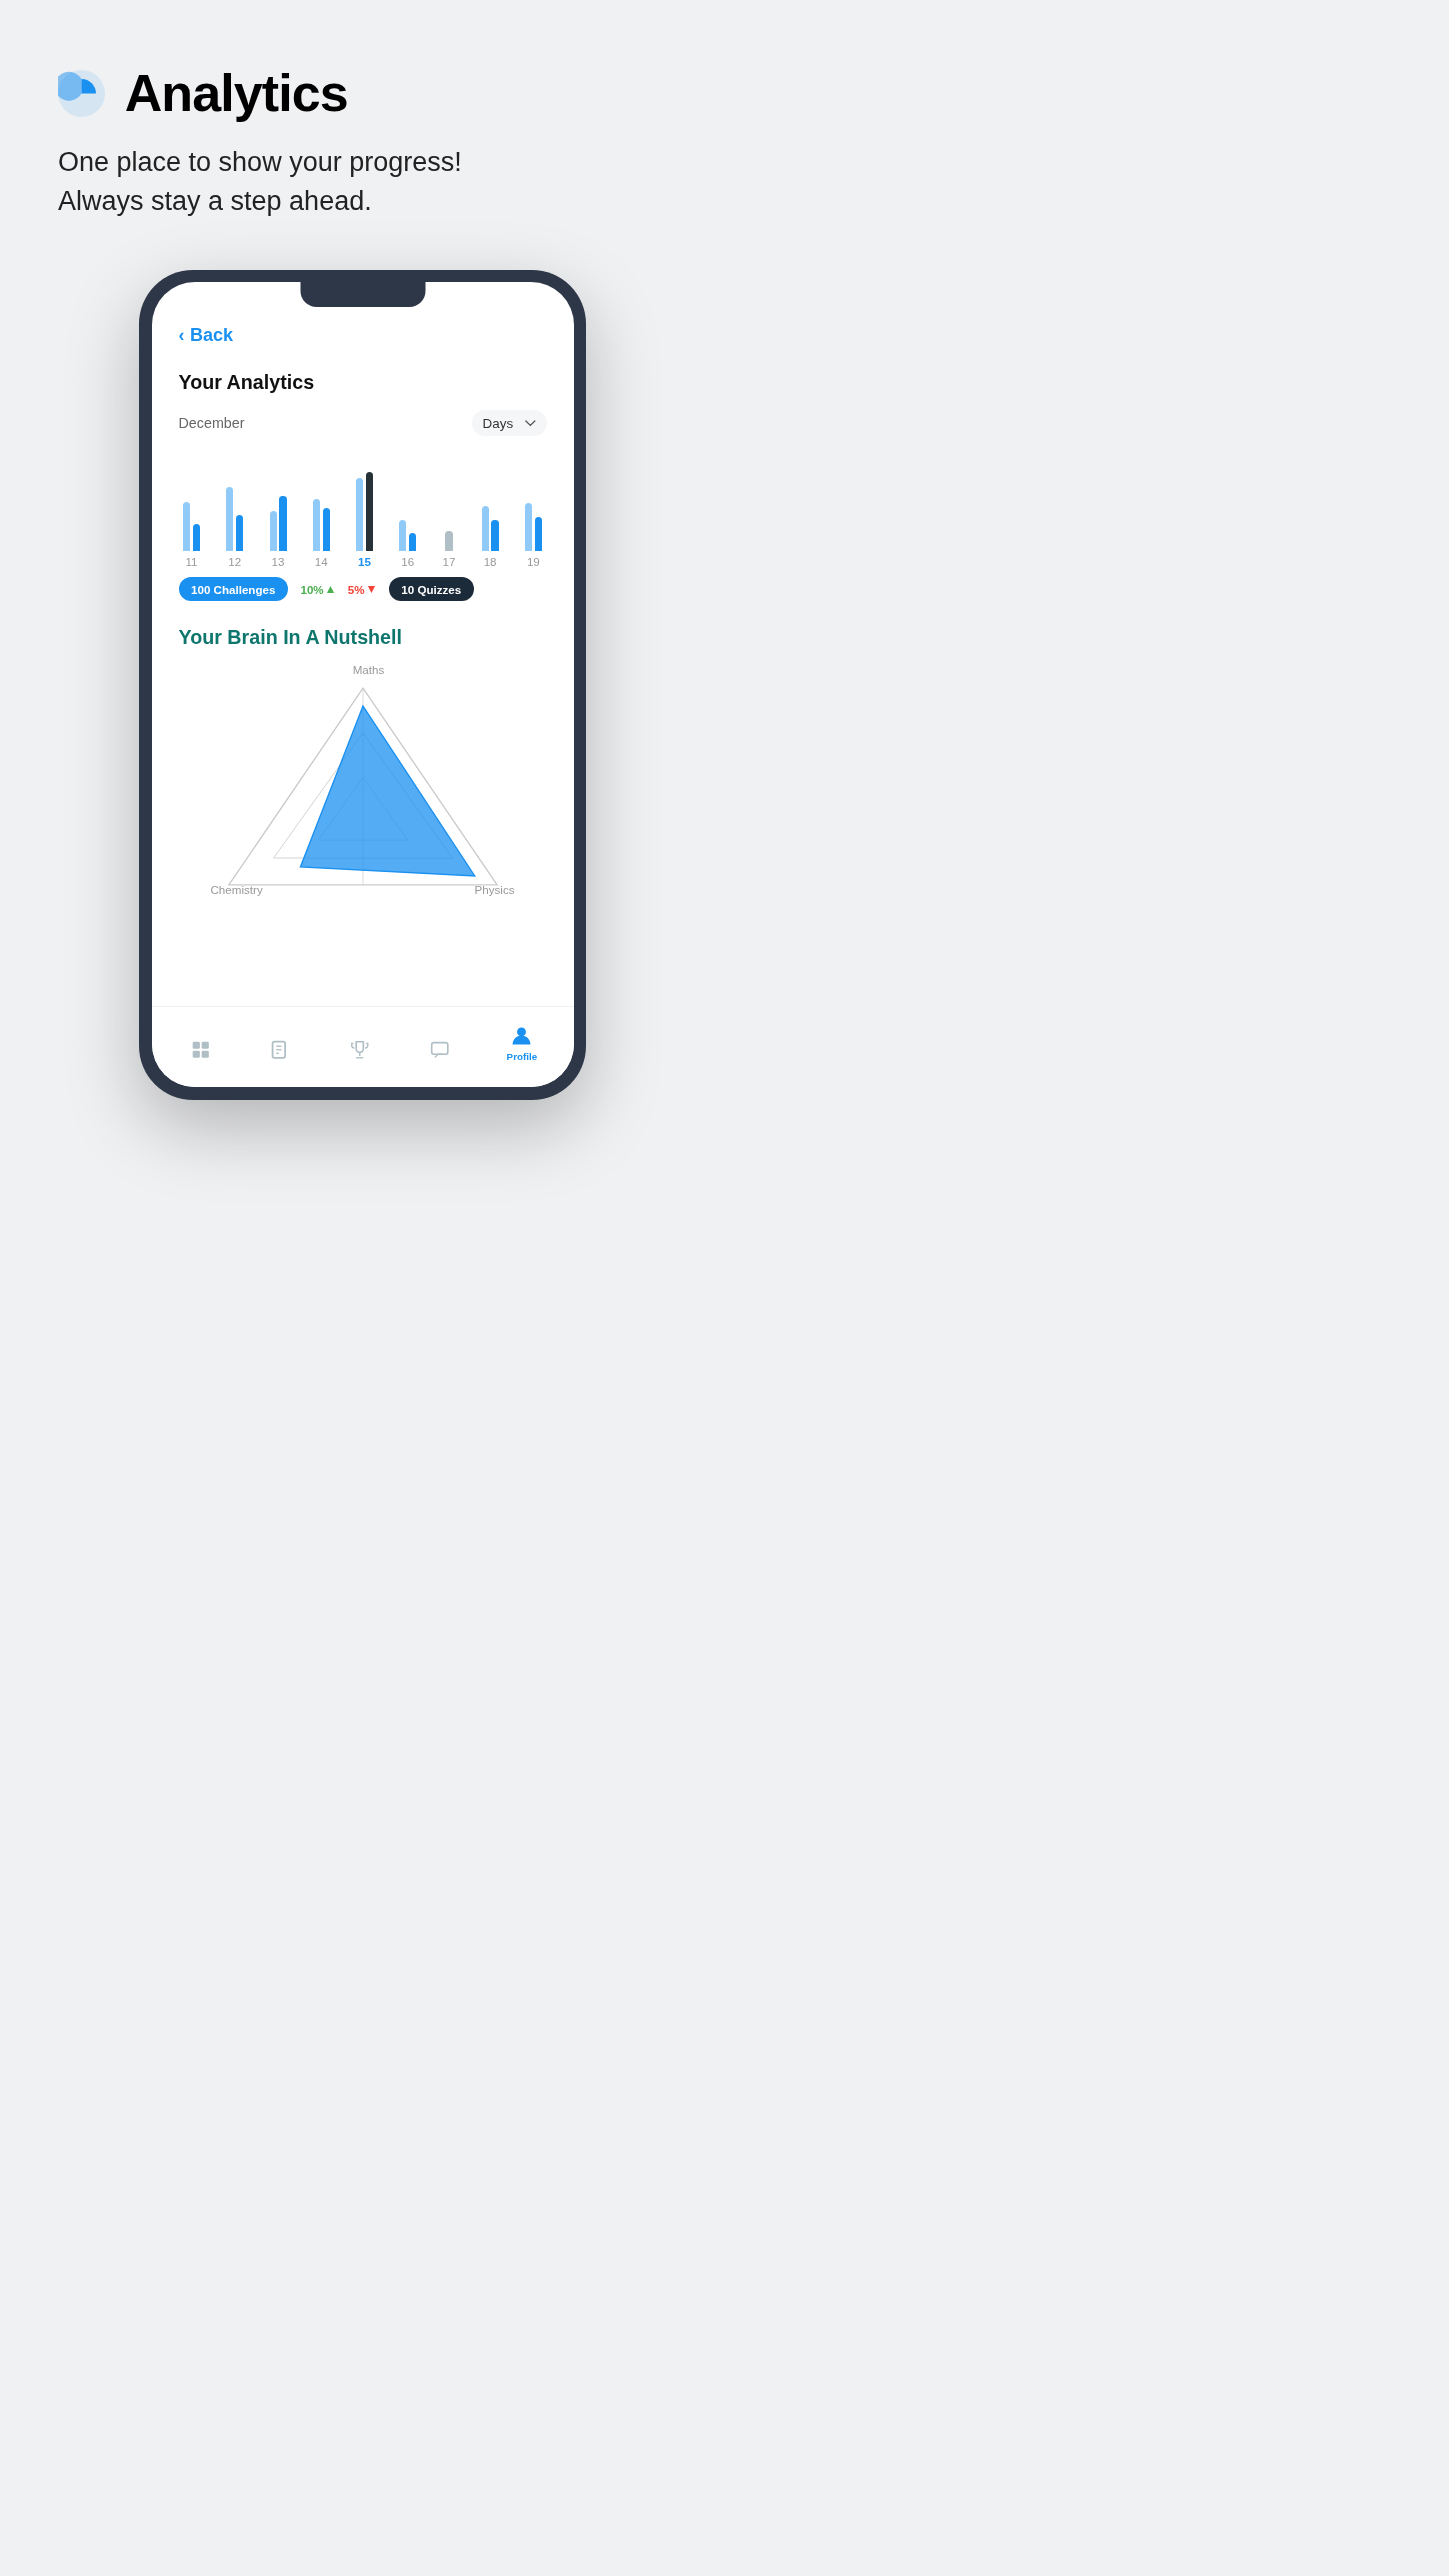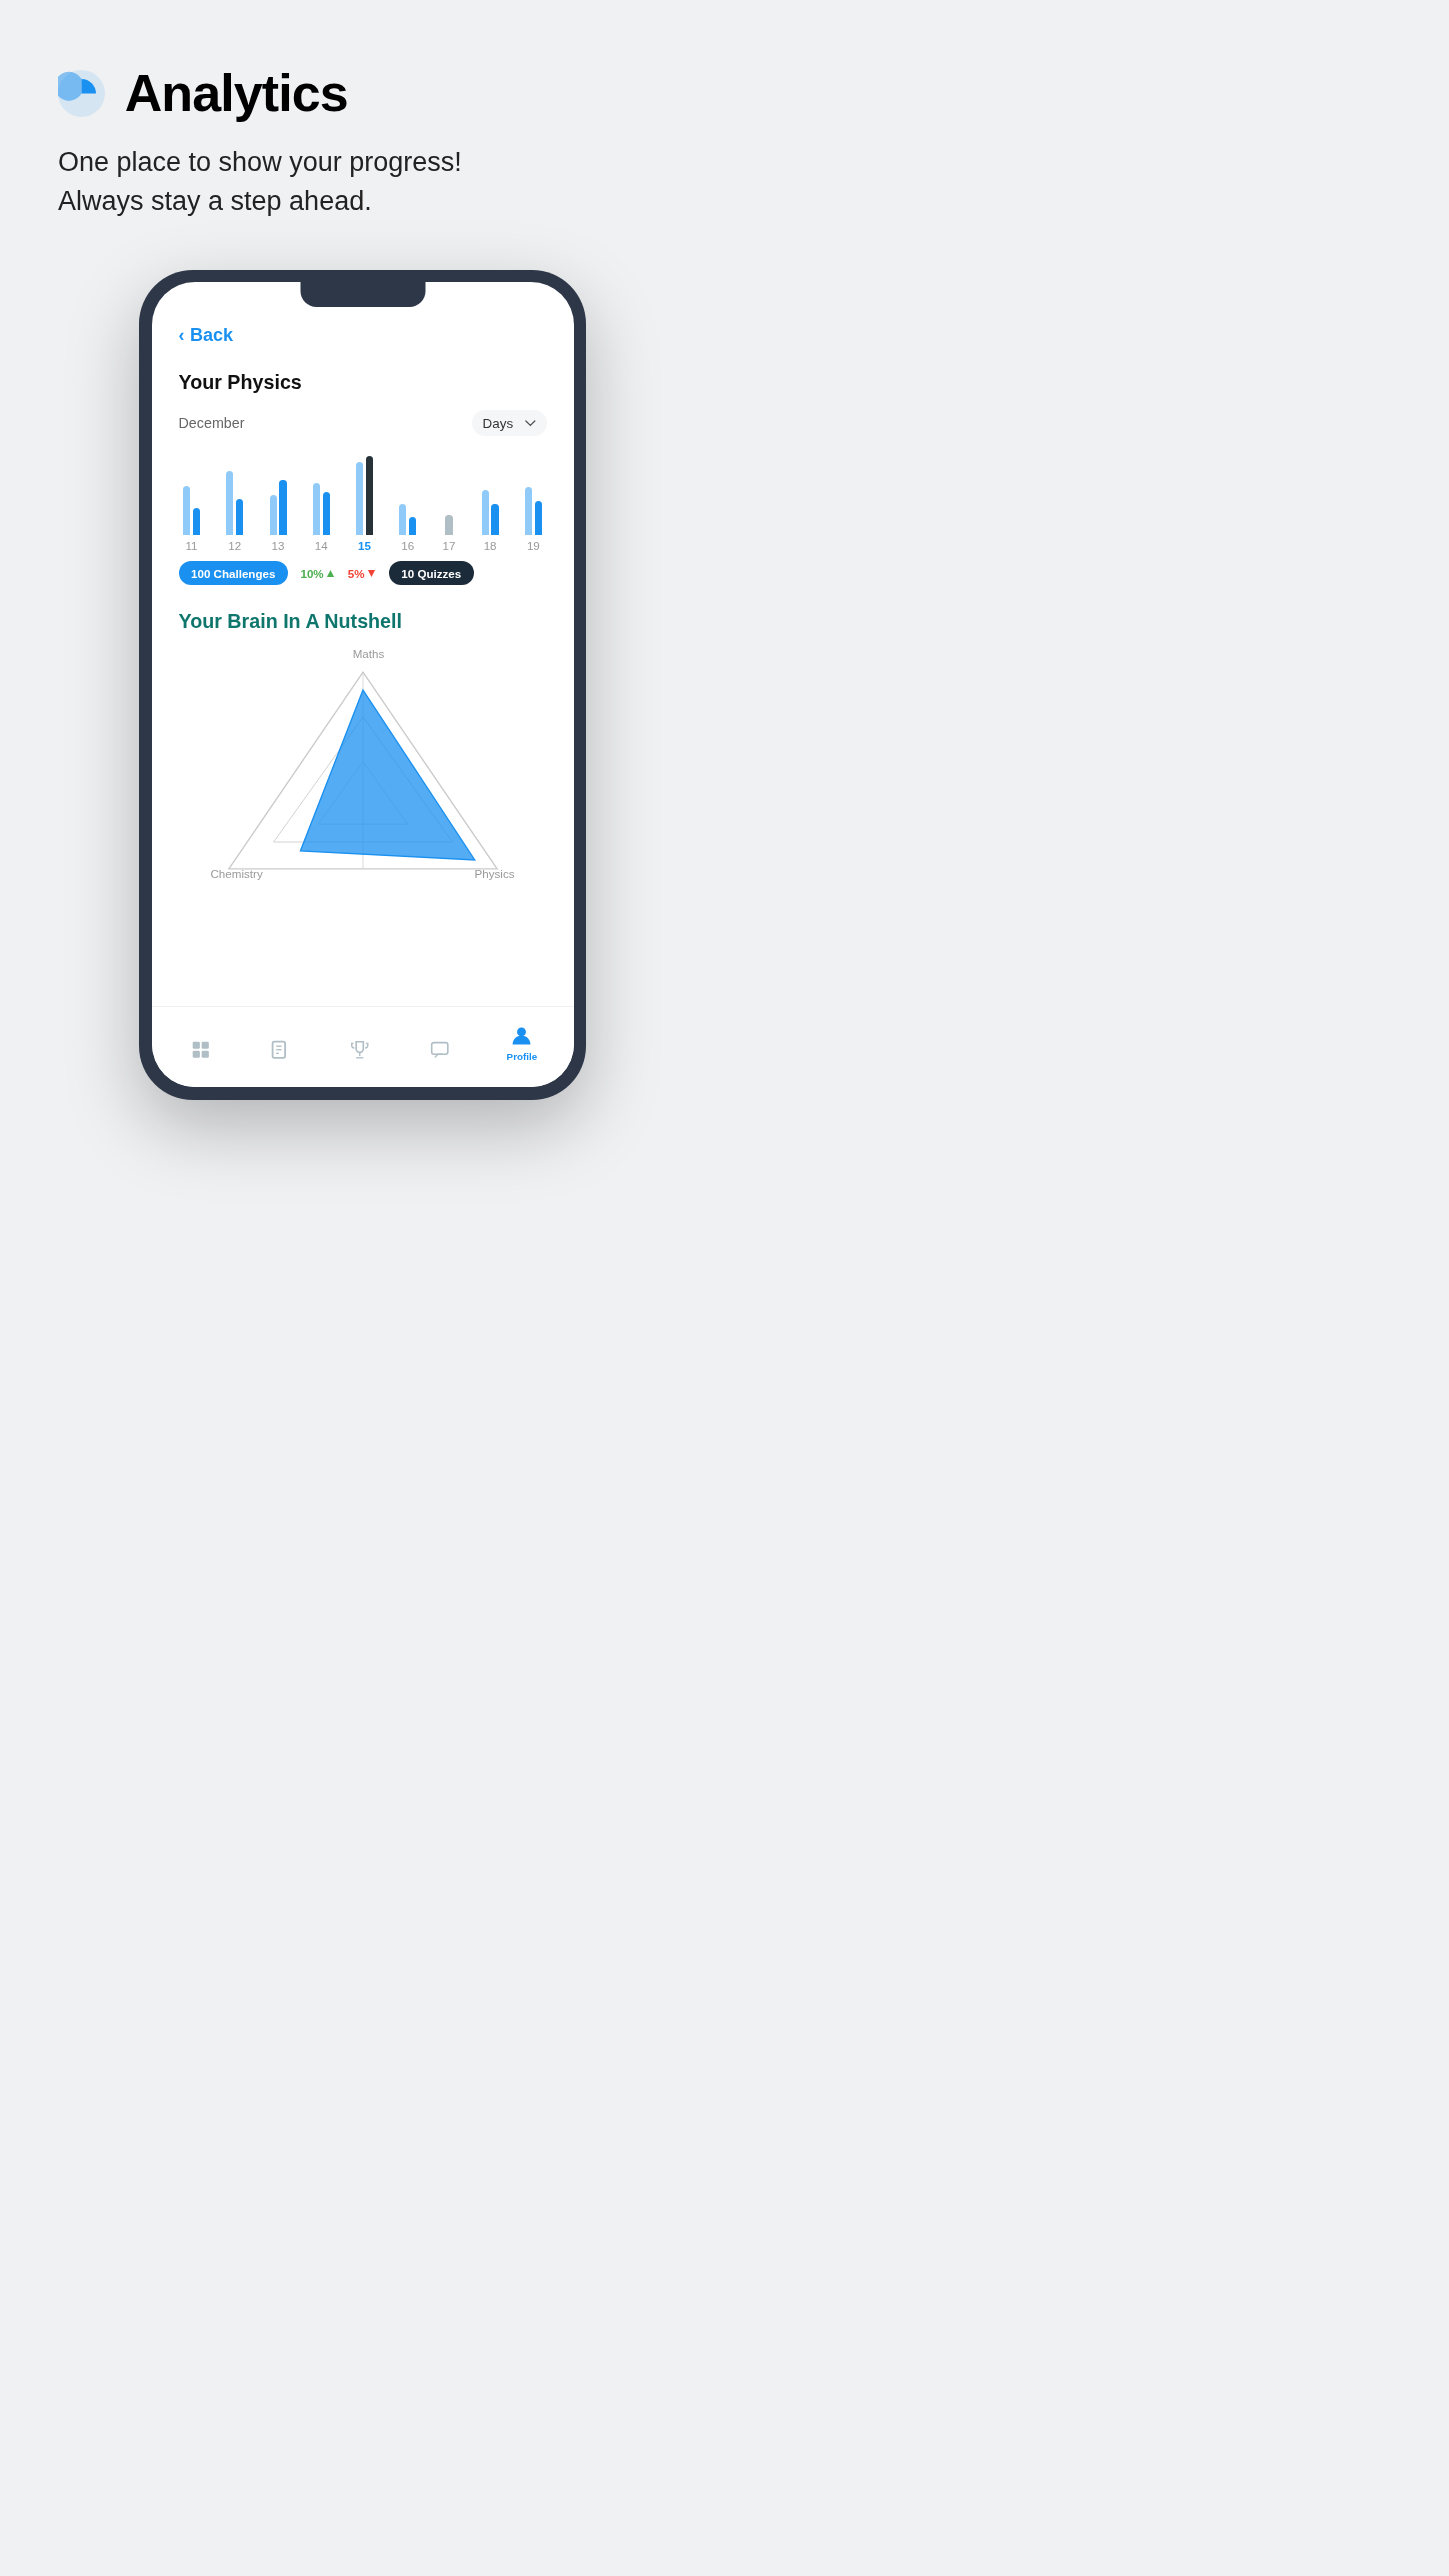--- a/index.html
+++ b/index.html
@@ -107,21 +107,21 @@
       font-size: 19.7px;
       font-weight: 700;
       color: #111;
       margin-bottom: 16px;
     }
 
     .activity-header {
       display: flex;
       justify-content: space-between;
       align-items: center;
-      margin-bottom: 18px;
+      margin-bottom: 34px;
     }
 
     .month-label {
       font-size: 14.3px;
       color: #666;
     }
 
     .days-dropdown {
       display: flex;
       align-items: center;
@@ -327,21 +327,21 @@
       <div class="phone-notch"></div>
       <div class="phone-screen">
 
         <div class="screen-content">
 
           <div class="back-btn">
             <span class="back-chevron">‹</span>
             <span>Back</span>
           </div>
 
-          <div class="section-title">Your Physics</div>
+          <div class="section-title">Your Analytics</div>
 
           <div class="activity-header">
             <span class="month-label">December</span>
             <div class="days-dropdown">
               <span>Days</span>
               <svg width="10.7" height="7.2" viewBox="0 0 12 8">
                 <path d="M1 1l5 5 5-5" stroke="#555" stroke-width="1.5" fill="none" stroke-linecap="round"></path>
               </svg>
             </div>
           </div>

